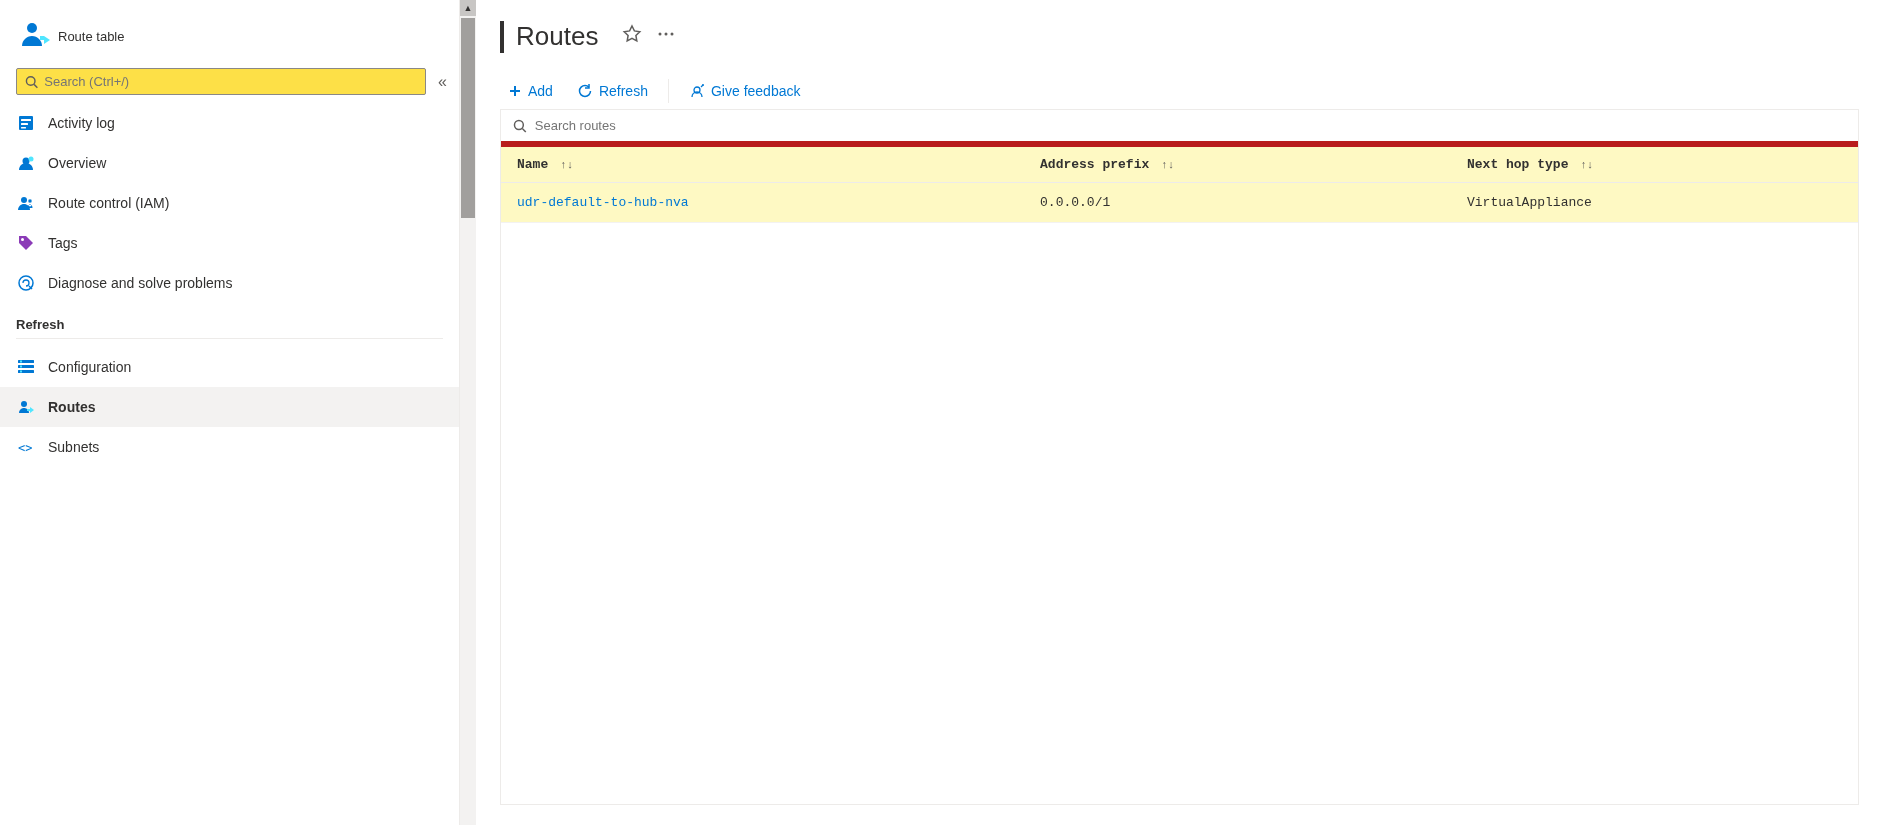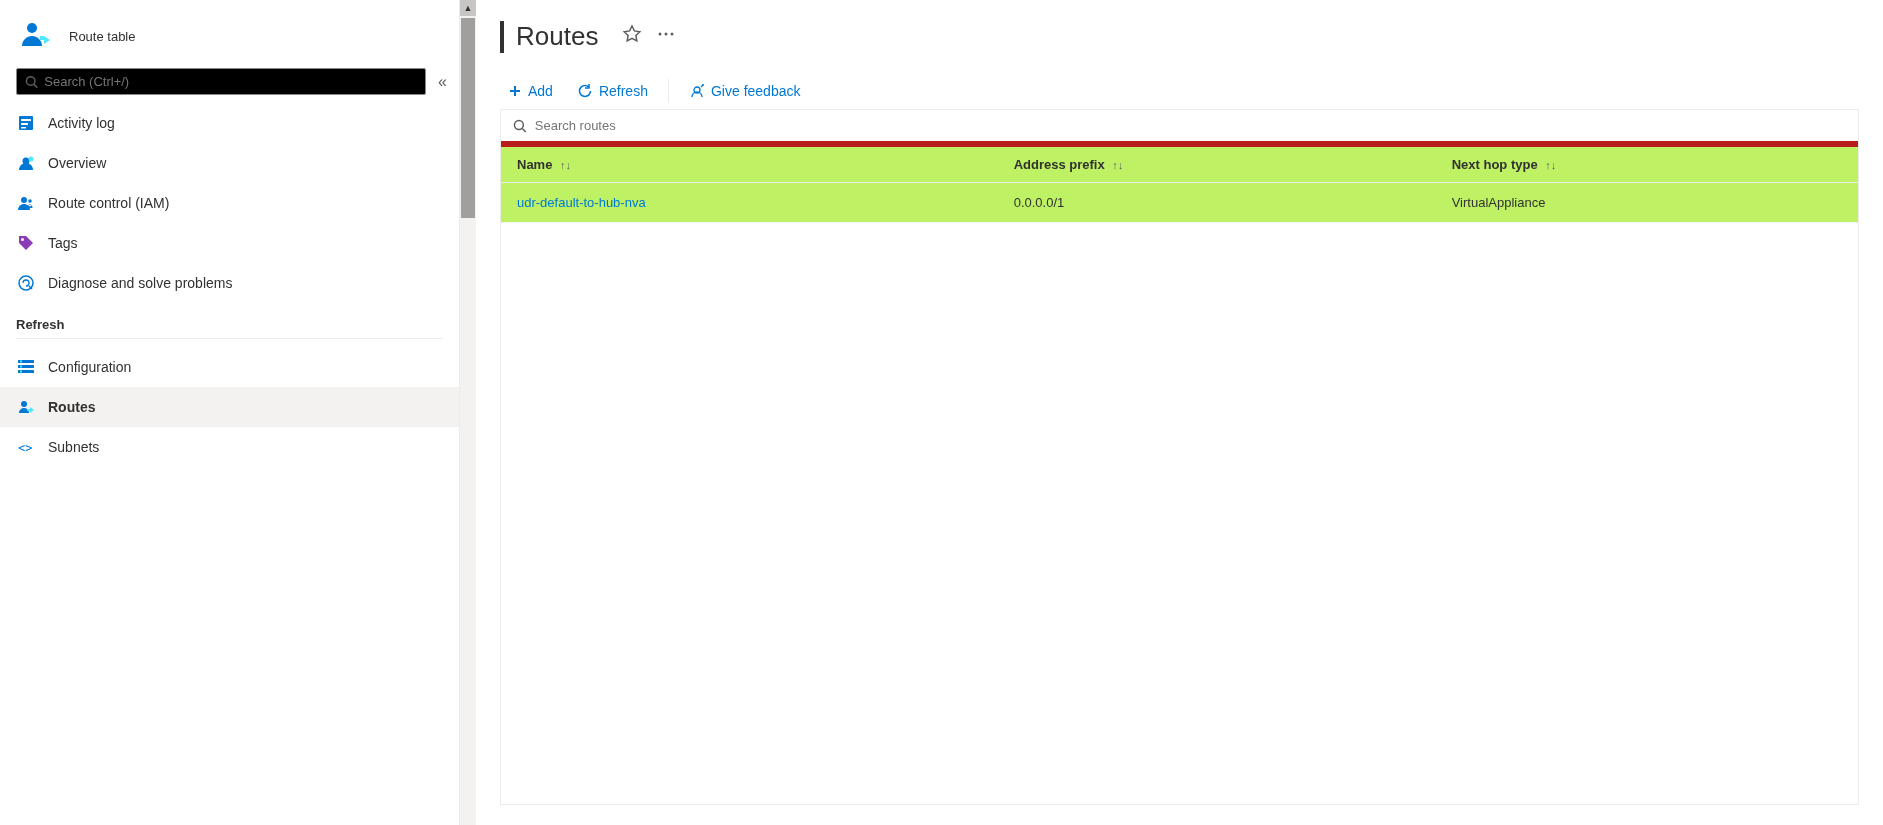--- a/index.html
+++ b/index.html
@@ -13,21 +13,21 @@
       border-right: 1px solid #edebe9;
       display: flex;
       flex-direction: column;
       overflow: hidden;
     }
 
     .sidebar-header {
       display: flex;
       align-items: center;
       padding: 16px 16px 12px 16px;
-      gap: 13px;
+      gap: 2px;
     }
 
     .sidebar-icon-large {
       width: 40px;
       height: 40px;
       display: flex;
       align-items: center;
       justify-content: center;
     }
 
@@ -44,21 +44,21 @@
     }
 
     .search-bar {
       display: flex;
       align-items: center;
       border: 1px solid #8a8886;
       border-radius: 2px;
       padding: 5px 8px;
       gap: 6px;
       flex: 1;
-      background: #000000;
+      background: #fde047;
       cursor: text;
     }
 
     .search-bar input {
       border: none;
       outline: none;
       font-size: 13px;
       color: #605e5c;
       width: 100%;
       background: transparent;
@@ -237,21 +237,22 @@
       border: none;
       outline: none;
       font-size: 13px;
       color: #605e5c;
       width: 100%;
     }
 
     table {
       width: 100%;
       border-collapse: collapse;
-      background: #bef264;
+      background: #fef9c3;
+      font-family: Liberation Mono, monospace;
     }
 
     thead tr {
       border-bottom: 1px solid #edebe9;
     }
 
     th {
       padding: 10px 16px;
       text-align: left;
       font-size: 13px;

